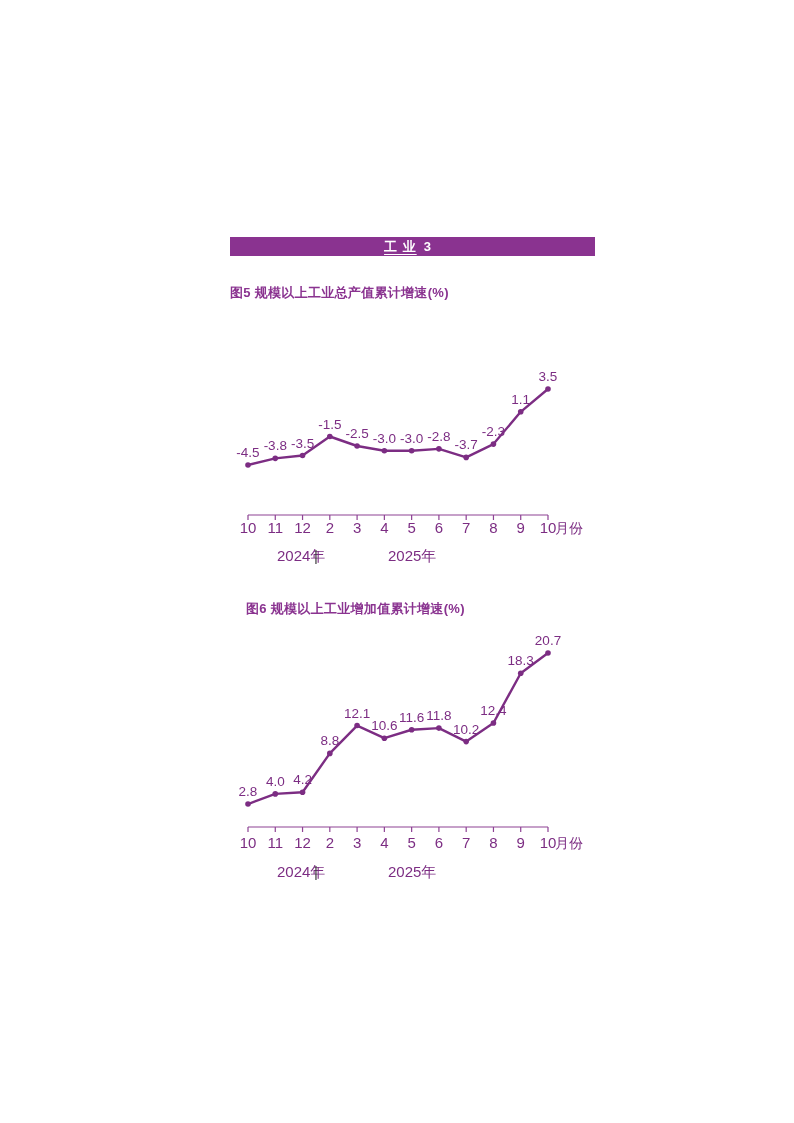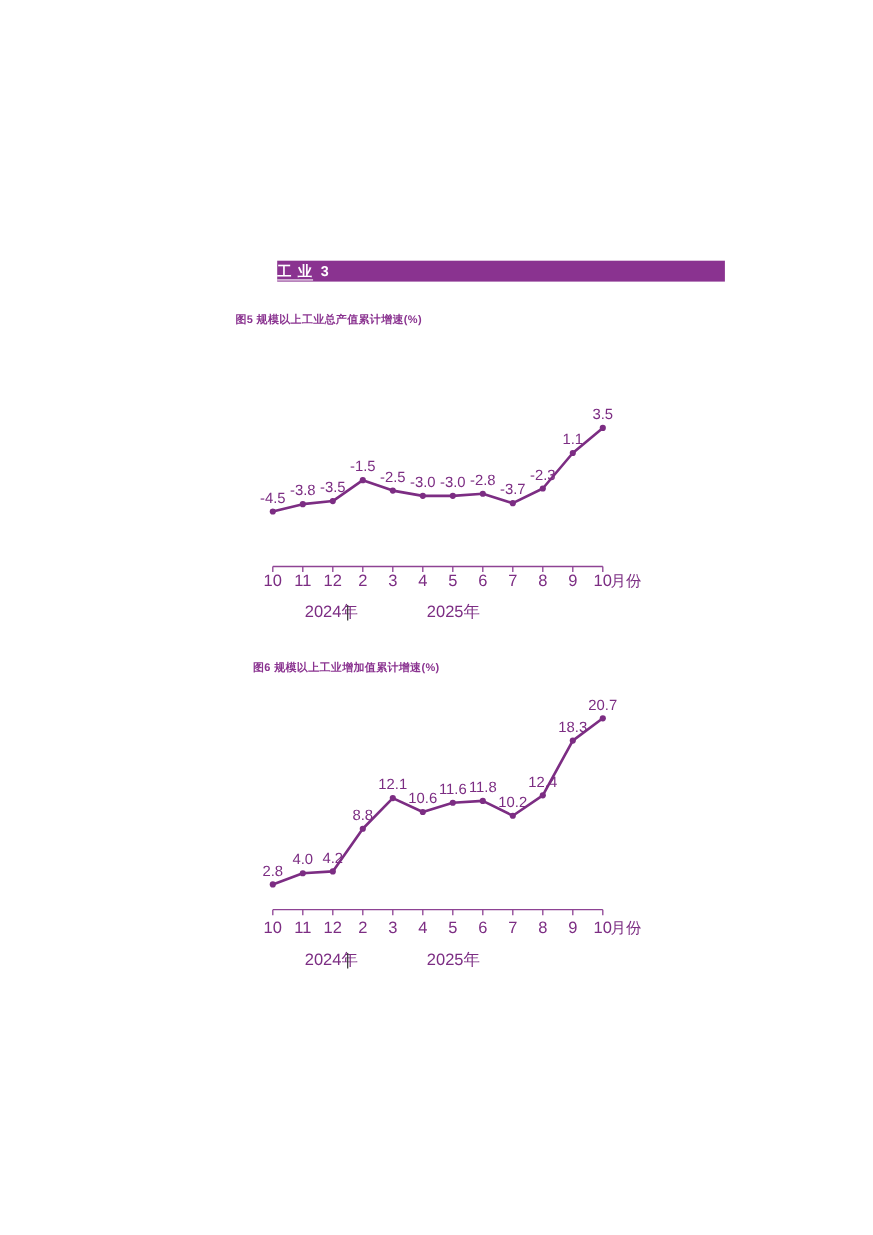--- a/index.html
+++ b/index.html
@@ -4,32 +4,32 @@
 <style>
   html,body{margin:0;padding:0;}
   body{
     width:794px;height:1123px;
     background:#ffffff;
     position:relative;
     font-family:"Liberation Sans", sans-serif;
     overflow:hidden;
   }
   .header-bar{
-    position:absolute;left:230px;top:237px;width:407px;height:19px;
-    display:flex;align-items:center;justify-content:flex-start;
-    padding-right:10px;box-sizing:border-box;gap:7px;margin-left:22px;
+    position:absolute;left:230px;top:237px;width:365px;height:19px;
+    display:flex;align-items:center;justify-content:center;
+    padding-right:10px;box-sizing:border-box;gap:7px;
   }
   .header-title{
     color:#fff;font-weight:bold;font-size:13px;letter-spacing:1px;
     text-decoration:underline;text-underline-offset:3px;
   }
   .header-page{color:#fff;font-weight:bold;font-size:13px;}
   .fig-title{
-    position:absolute;left:214px;
-    font-size:10px;font-weight:600;letter-spacing:0.3px;
+    position:absolute;left:230px;
+    font-size:13px;font-weight:600;letter-spacing:0.3px;
   }
   #fig-title-1{top:284px;}
   #fig-title-2{top:600px;margin-left:16px;}
   svg.chart{position:absolute;left:230px;overflow:visible;}
   #chart0{top:345px;}
   #chart1{top:630px;}
 </style>
 </head>
 <body>
 

